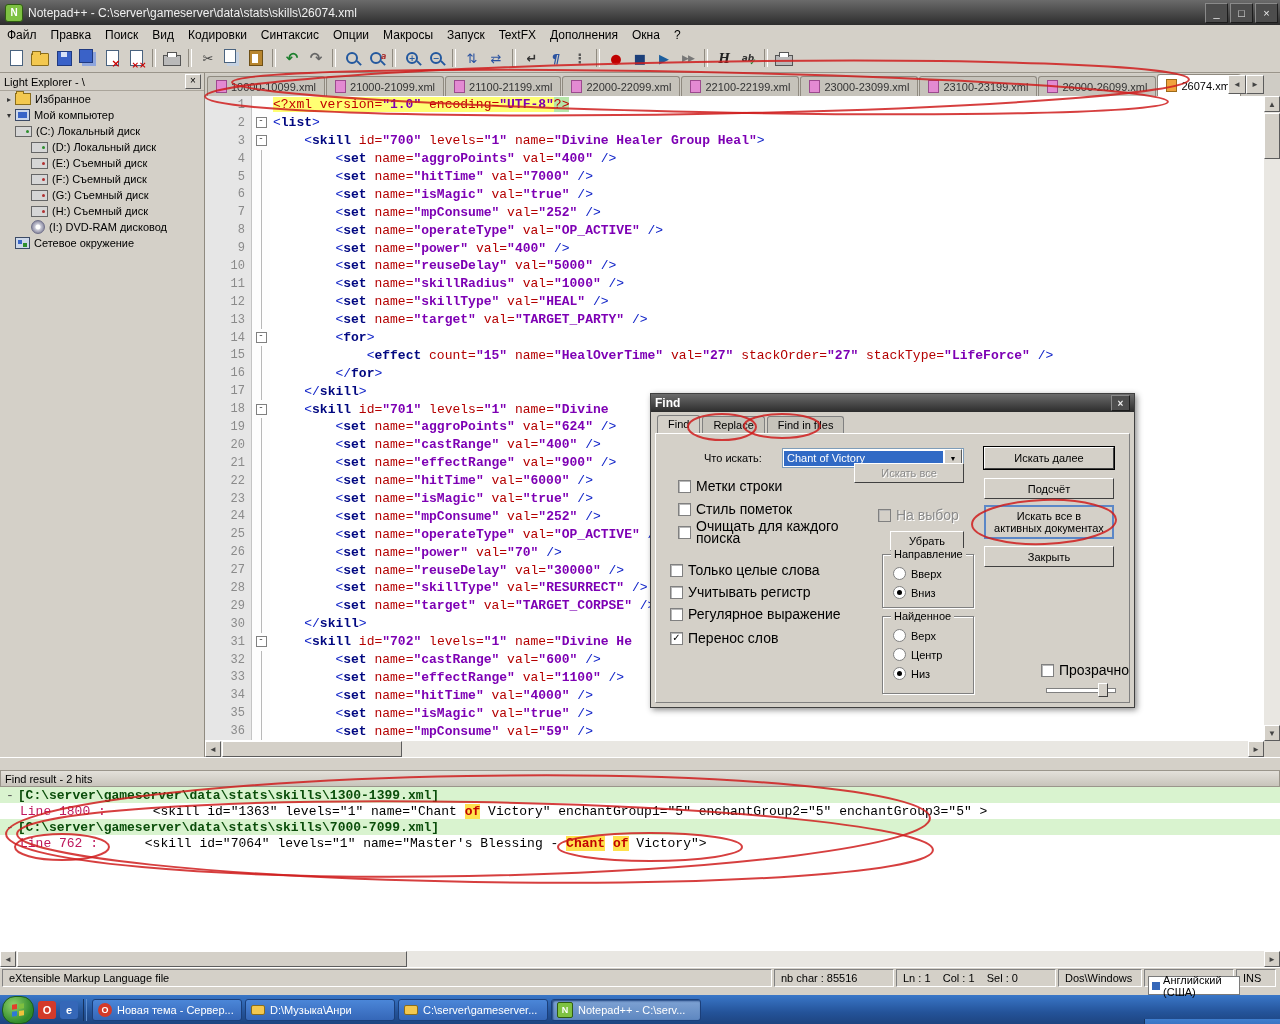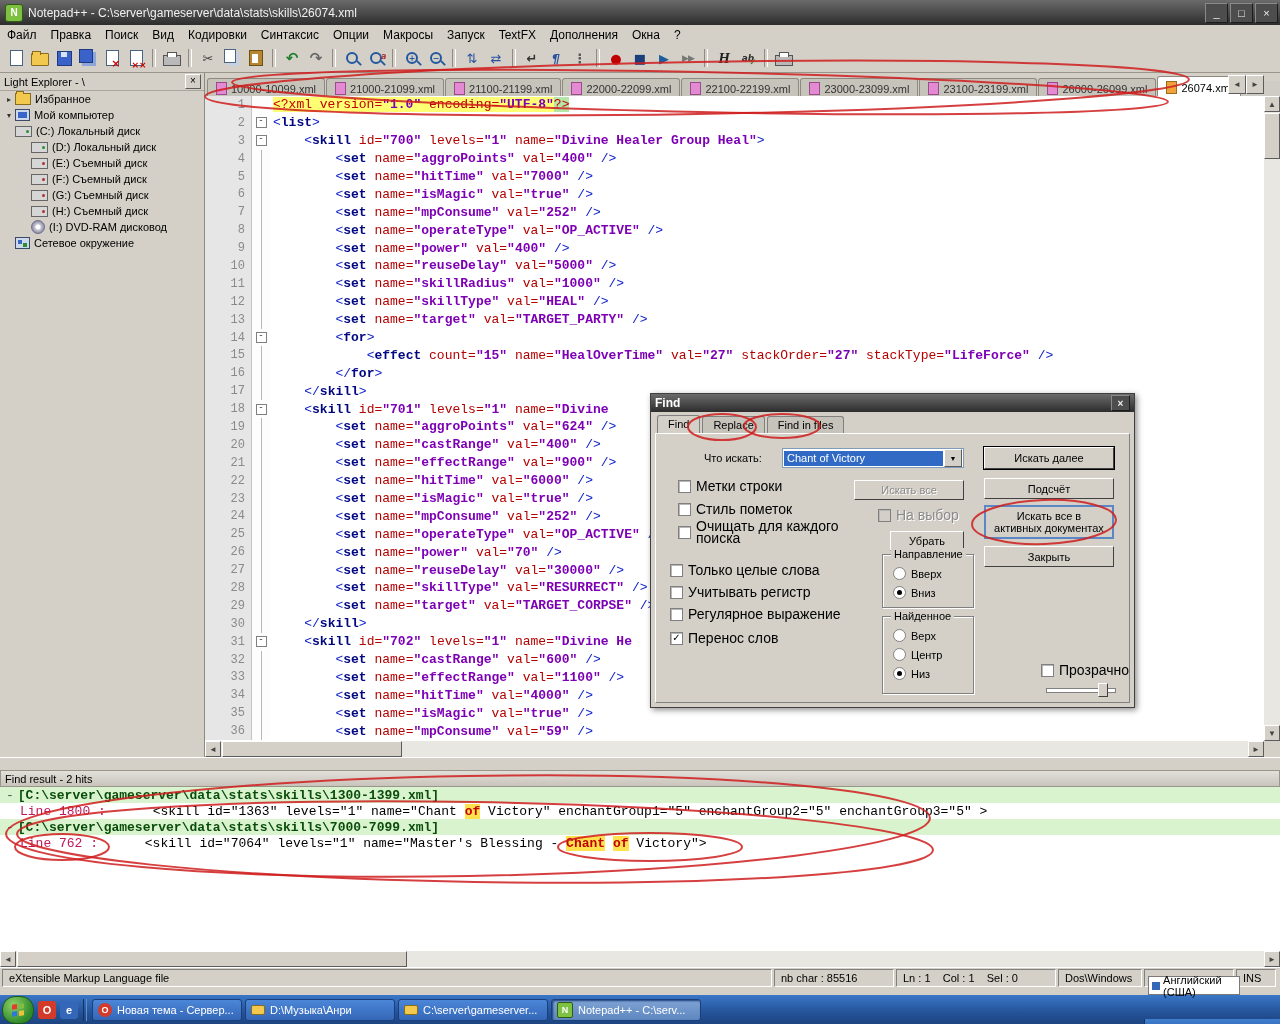--- a/index.html
+++ b/index.html
@@ -74,21 +74,21 @@
   .i-drive{width:15px;height:9px;background:#d6d6d6;border:1px solid #666;position:relative;}
   .i-drive::before{content:"";position:absolute;right:2px;top:3px;width:3px;height:3px;background:#2e8f2e;border-radius:50%;}
   .i-drive-removable{width:15px;height:9px;background:#d6d6d6;border:1px solid #666;position:relative;}
   .i-drive-removable::before{content:"";position:absolute;right:2px;top:3px;width:3px;height:3px;background:#b03030;border-radius:50%;}
   .i-cd{width:12px;height:12px;border-radius:50%;background:radial-gradient(circle at 50% 50%,#fff 0 2px,#c9c9d6 3px,#8f8fa5 6px);border:1px solid #70708a;}
   .i-network{width:13px;height:10px;background:#cdd8ea;border:1px solid #3b4a66;position:relative;}
   .i-network::before{content:"";position:absolute;left:2px;top:2px;width:4px;height:4px;background:#3a66c8;}
   .i-network::after{content:"";position:absolute;right:2px;bottom:1px;width:4px;height:4px;background:#2e8f2e;}
   
   #editor-region{position:absolute;left:205px;top:73px;width:1075px;height:684px;background:#d4d0c8;}
-  #tabbar{position:absolute;left:0;top:8px;width:1075px;height:23px;background:#cfccc5;border-bottom:6px solid #be185d;
+  #tabbar{position:absolute;left:0;top:1px;width:1075px;height:23px;background:#cfccc5;border-bottom:1px solid #be185d;
     display:flex;align-items:flex-end;padding-left:2px;box-sizing:border-box;}
   .tab{height:19px;display:flex;align-items:center;padding:0 8px;font-size:11px;background:#c6c3bb;
     border:1px solid #8f8a80;border-bottom:none;border-radius:3px 3px 0 0;margin-right:1px;color:#333;white-space:nowrap;}
   .tab.active{background:#fff;height:21px;color:#000;}
   .tab-ico{width:9px;height:11px;background:#e38ad2;border:1px solid #9c4a8e;margin-right:4px;}
   .tab-ico.act{background:#f0a23c;border-color:#9c6a1a;}
   #tab-scroll{position:absolute;right:16px;top:2px;display:flex;}
   .tsc{width:16px;height:17px;background:#d4d0c8;border:1px solid;border-color:#fff #5c5c5c #5c5c5c #fff;
     font-size:8px;display:flex;align-items:center;justify-content:center;color:#444;}
   #editor{position:absolute;left:0;top:23px;width:1059px;height:645px;background:#fff;overflow:hidden;}
@@ -572,21 +572,21 @@
       <div class="fd-combo">
         <span class="txt">Chant of Victory</span>
         <span class="dd">▼</span>
       </div>
       <div class="btn default" style="left:328px;top:13px;width:130px;height:22px;">Искать далее</div>
 
       <div class="cbrow" style="left:22px;top:44px;">
         <span class="cbx"></span>
         <span class="cbl">Метки строки</span>
       </div>
-      <div class="btn disabled" style="left:198px;top:46px;width:110px;height:20px;">Искать все</div>
+      <div class="btn disabled" style="left:198px;top:29px;width:110px;height:20px;">Искать все</div>
       <div class="btn" style="left:328px;top:44px;width:130px;height:21px;">Подсчёт</div>
 
       <div class="cbrow" style="left:22px;top:67px;">
         <span class="cbx"></span>
         <span class="cbl">Стиль пометок</span>
       </div>
       <div class="cbrow" style="left:222px;top:73px;">
         <span class="cbx dis"></span>
         <span class="cbl dis">На выбор</span>
       </div>

